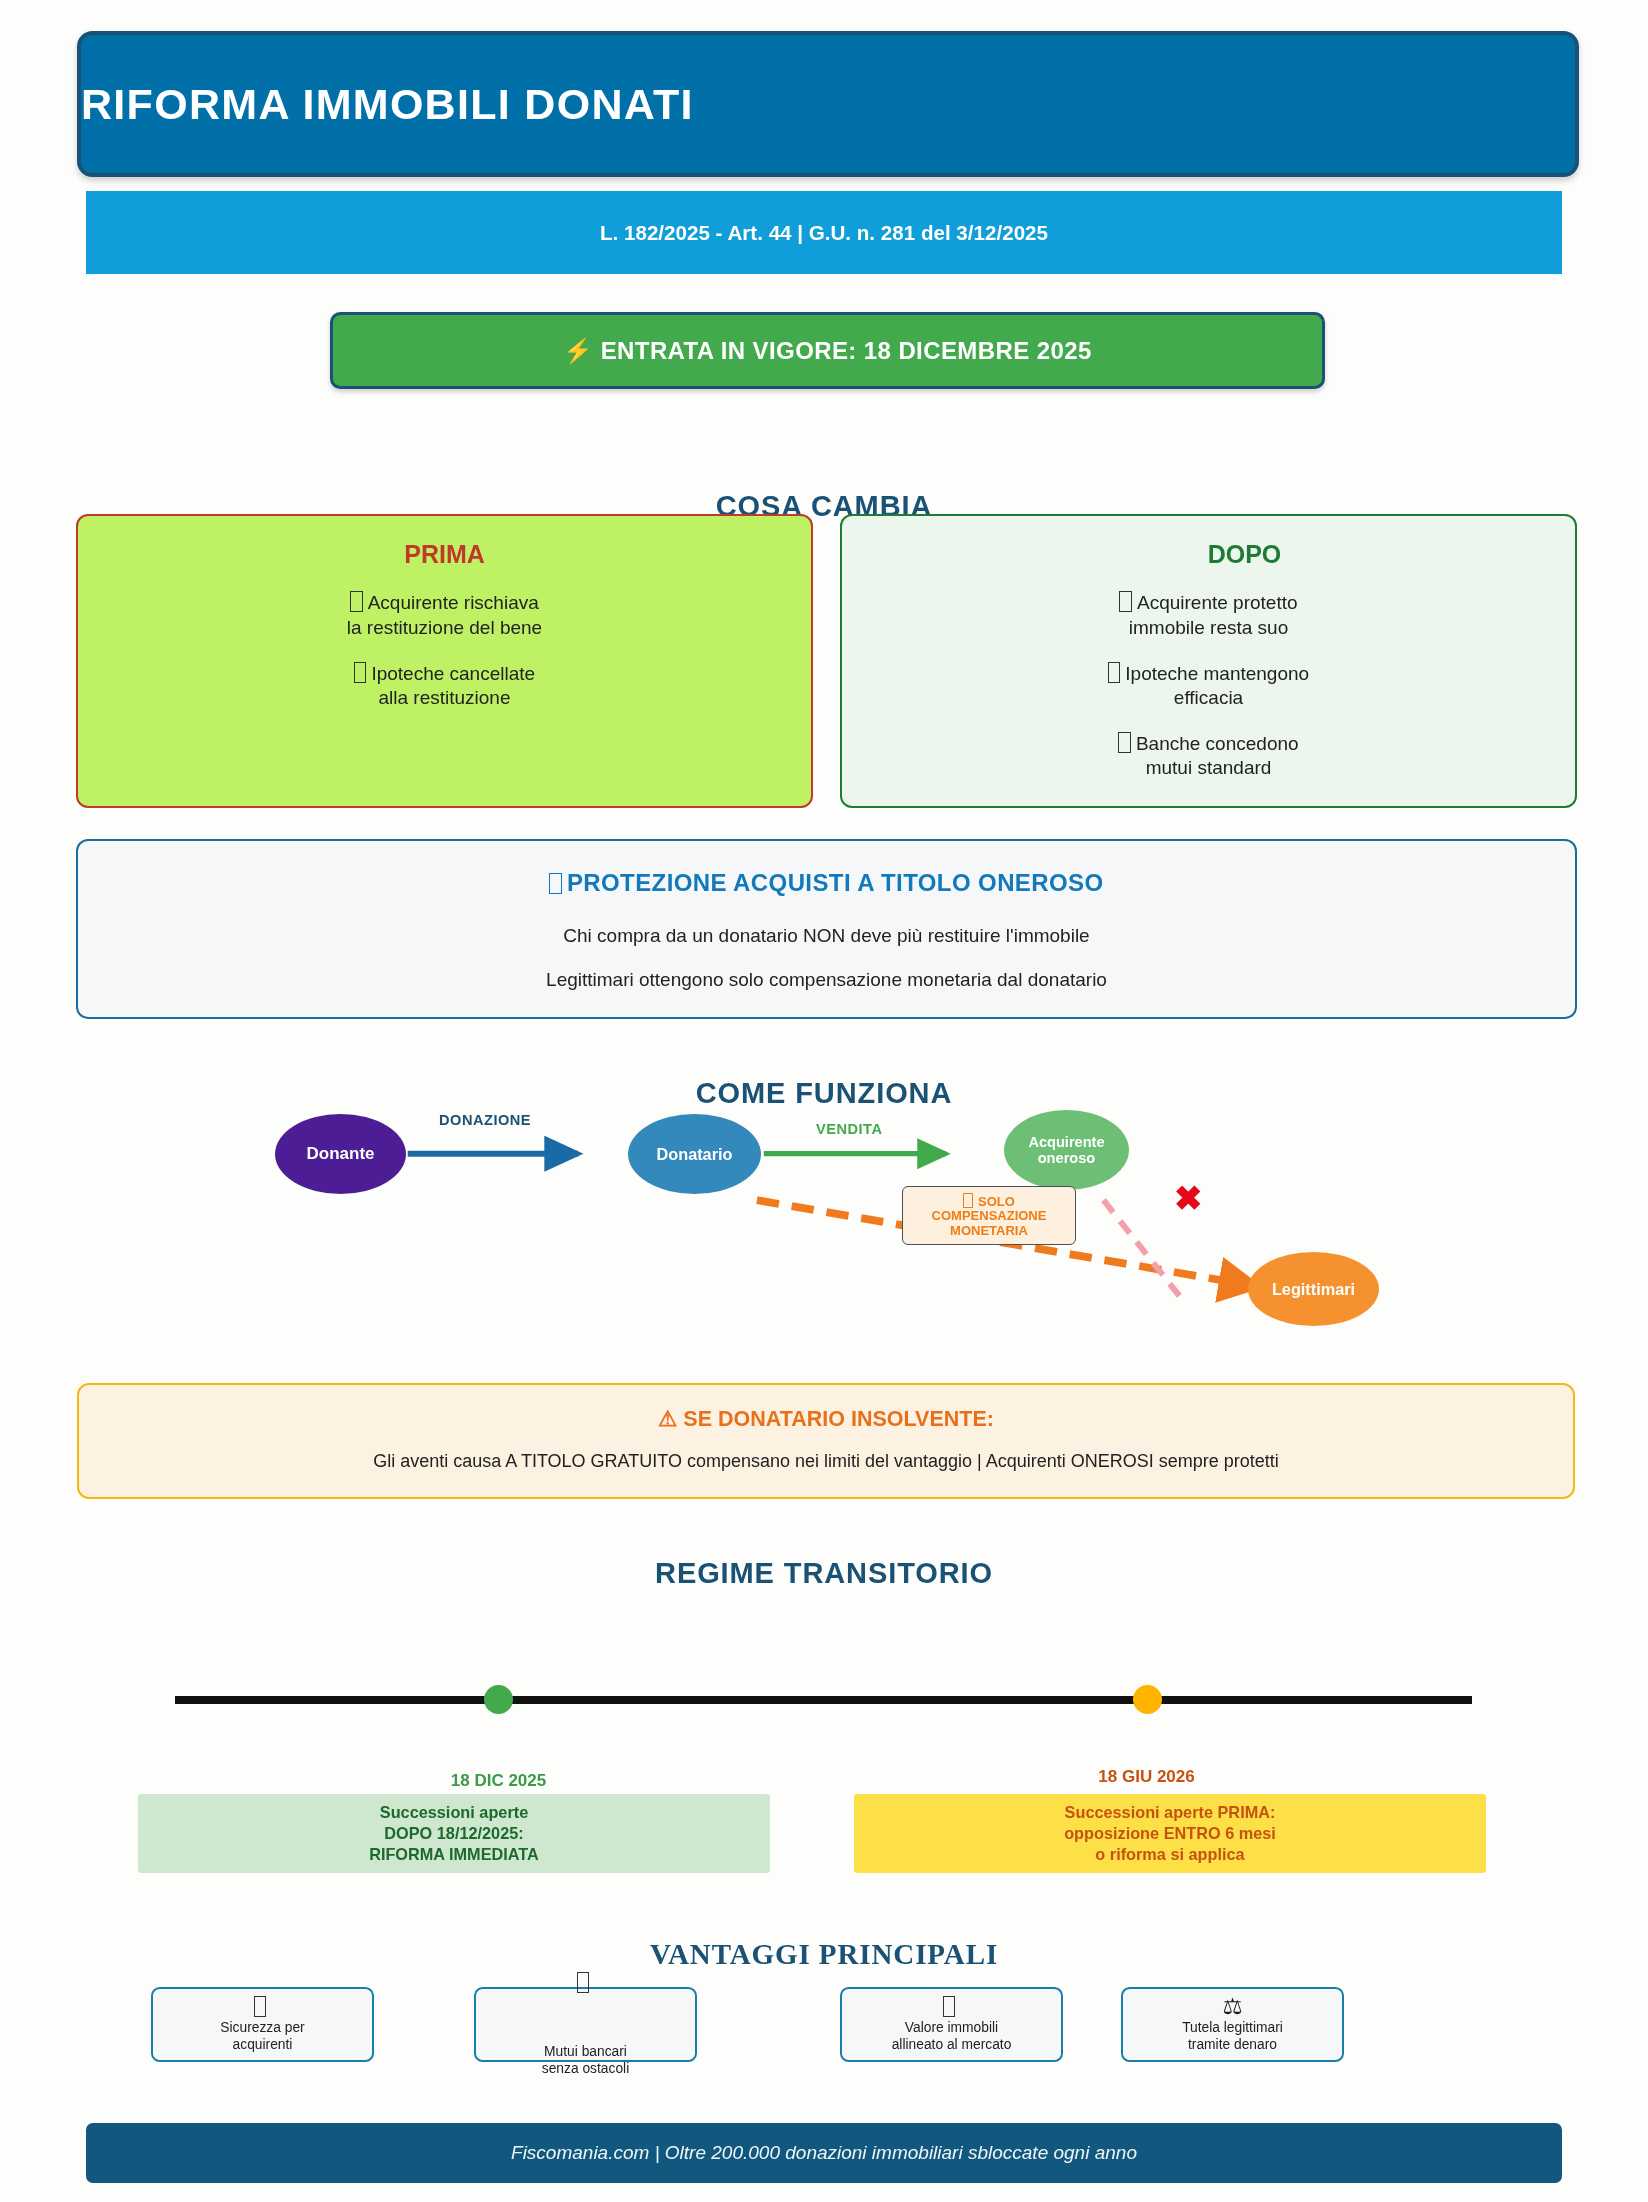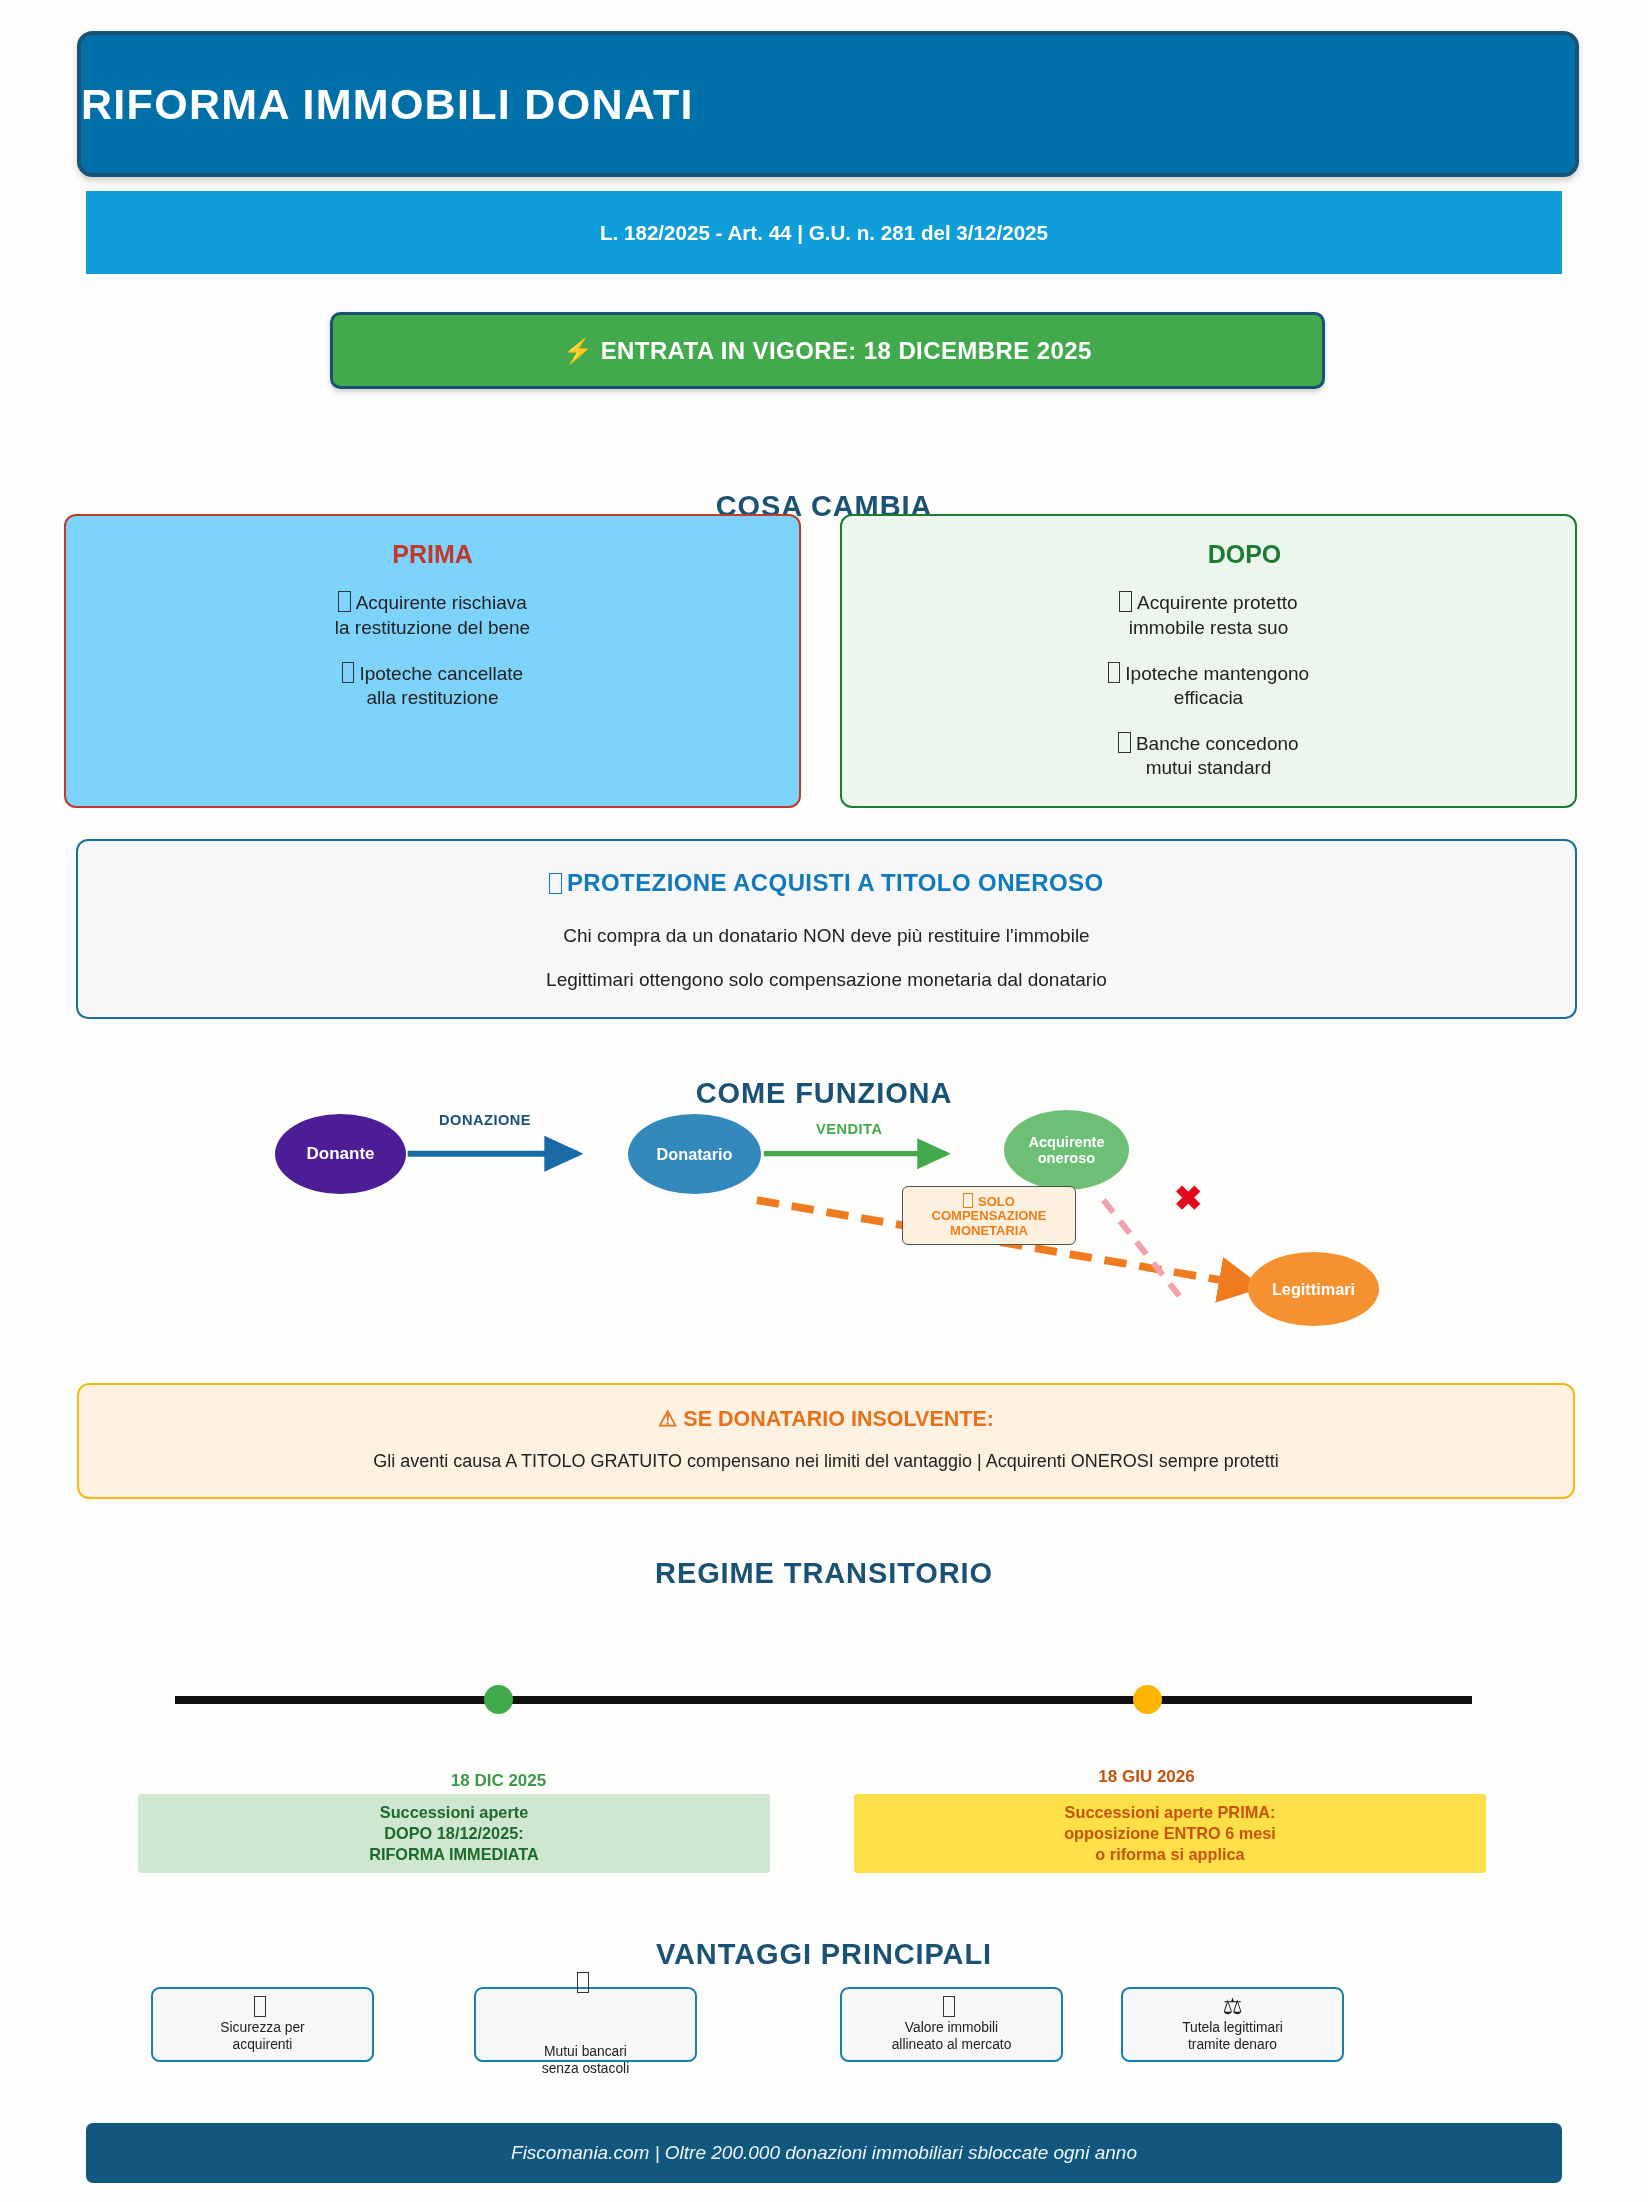--- a/index.html
+++ b/index.html
@@ -39,22 +39,22 @@
 
   
   .sec-head{
     position:absolute;width:100%;text-align:center;
     color:#1a5276;font-size:29px;font-weight:bold;letter-spacing:0.9px;
   }
 
   
   .cc-box{position:absolute;border-radius:12px;}
   .cc-prima{
-    left:64px;top:514px;width:733px;height:290px;
-    background:#7dd3fc;border:2.6px solid #c0392b;
+    left:76px;top:514px;width:733px;height:290px;
+    background:#bef264;border:2.6px solid #c0392b;
   }
   .cc-dopo{
     left:840px;top:514px;width:733px;height:290px;
     background:#ecf6ec;border:2.6px solid #1e7b33;
   }
   .cc-title{width:100%;text-align:center;font-size:25px;font-weight:bold;margin-top:24px;}
   .cc-title.red{color:#c0392b;}
   .cc-title.green{color:#1e7b33;padding-left:36px;}
   .cc-list{margin-top:22.4px;}
   .cc-item{
@@ -266,21 +266,21 @@
 (6 mesi)</div>
   </div>
 
   <div class="tl-note tl-note-green">Successioni aperte
 DOPO 18/12/2025:
 RIFORMA IMMEDIATA</div>
   <div class="tl-note tl-note-amber">Successioni aperte PRIMA:
 opposizione ENTRO 6 mesi
 o riforma si applica</div>
 
-  <div class="sec-head" style="top:1938px;">VANTAGGI PRINCIPALI</div>
+  <div class="sec-head" style="top:1938px;font-family:Liberation Serif, serif;">VANTAGGI PRINCIPALI</div>
 
   <div class="card c1">
     <div class="ico"><span class="tofu"></span></div>
     <div class="cap">Sicurezza per
 acquirenti</div>
   </div>
   <div class="card c2">
     <div class="ico"><span class="tofu"></span></div>
     <div class="cap">Mutui bancari
 senza ostacoli</div>

